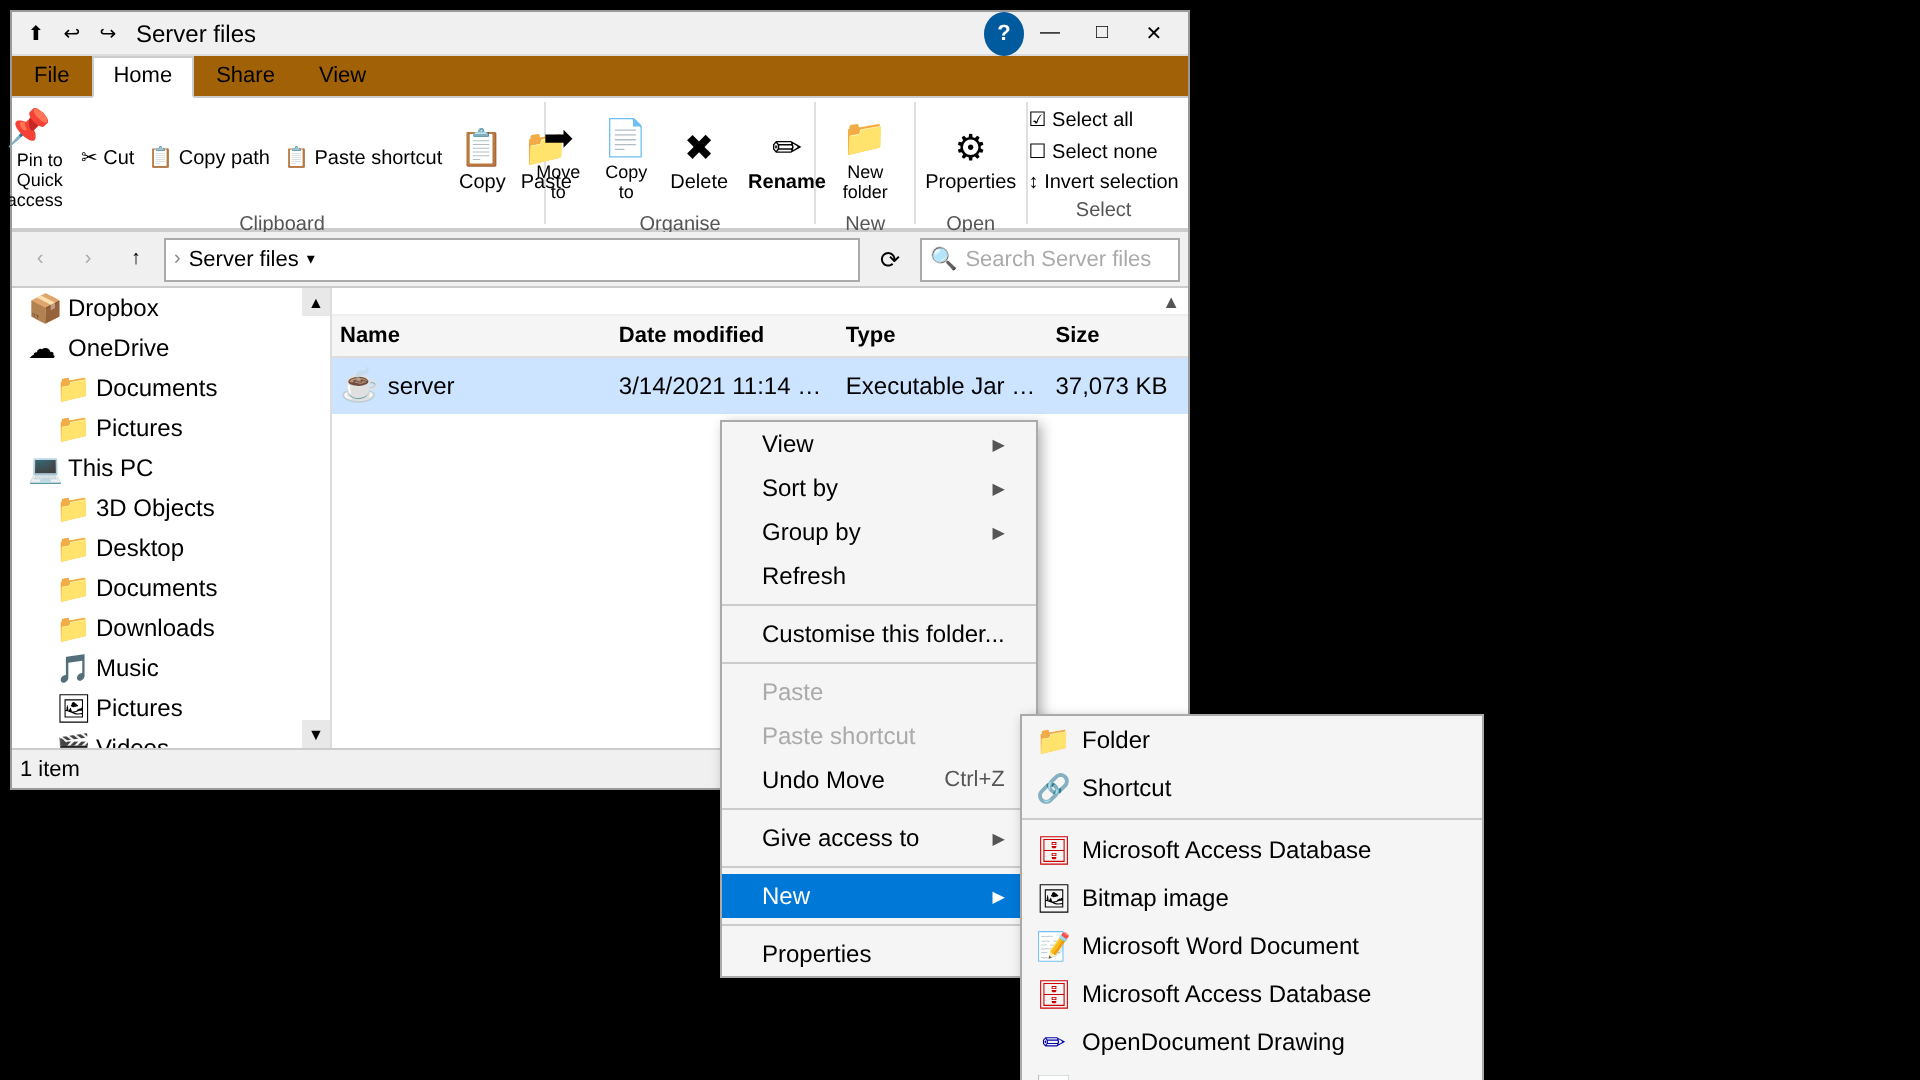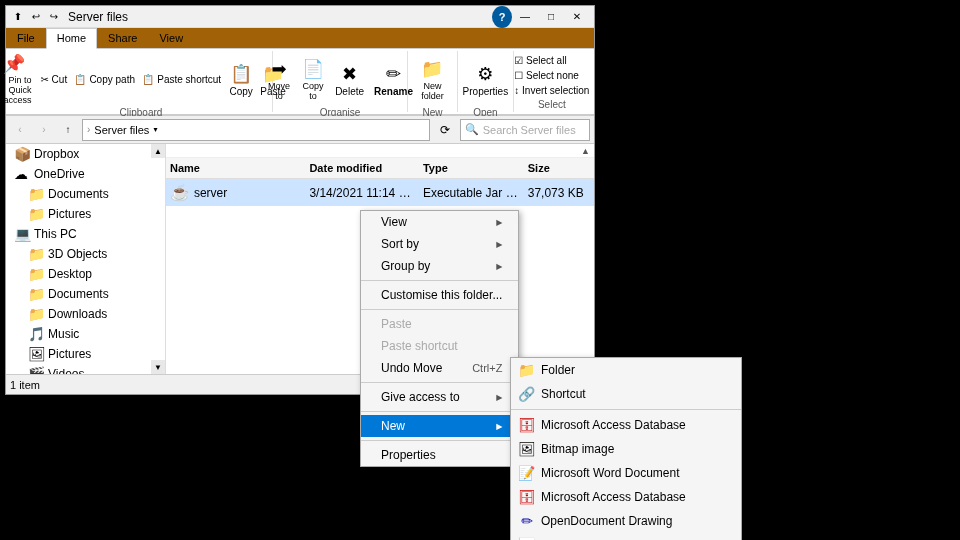--- a/index.html
+++ b/index.html
@@ -596,20 +596,23 @@
     <span class="ctx-arrow">▶</span>
   </div>
   <div class="ctx-item">
     <span>Sort by</span>
     <span class="ctx-arrow">▶</span>
   </div>
   <div class="ctx-item">
     <span>Group by</span>
     <span class="ctx-arrow">▶</span>
   </div>
+  <div class="ctx-item">
+    <span>Refresh</span>
+  </div>
   <div class="ctx-separator"></div>
   <div class="ctx-item">
     <span>Customise this folder...</span>
   </div>
   <div class="ctx-separator"></div>
   <div class="ctx-item disabled">
     <span>Paste</span>
   </div>
   <div class="ctx-item disabled">
     <span>Paste shortcut</span>

